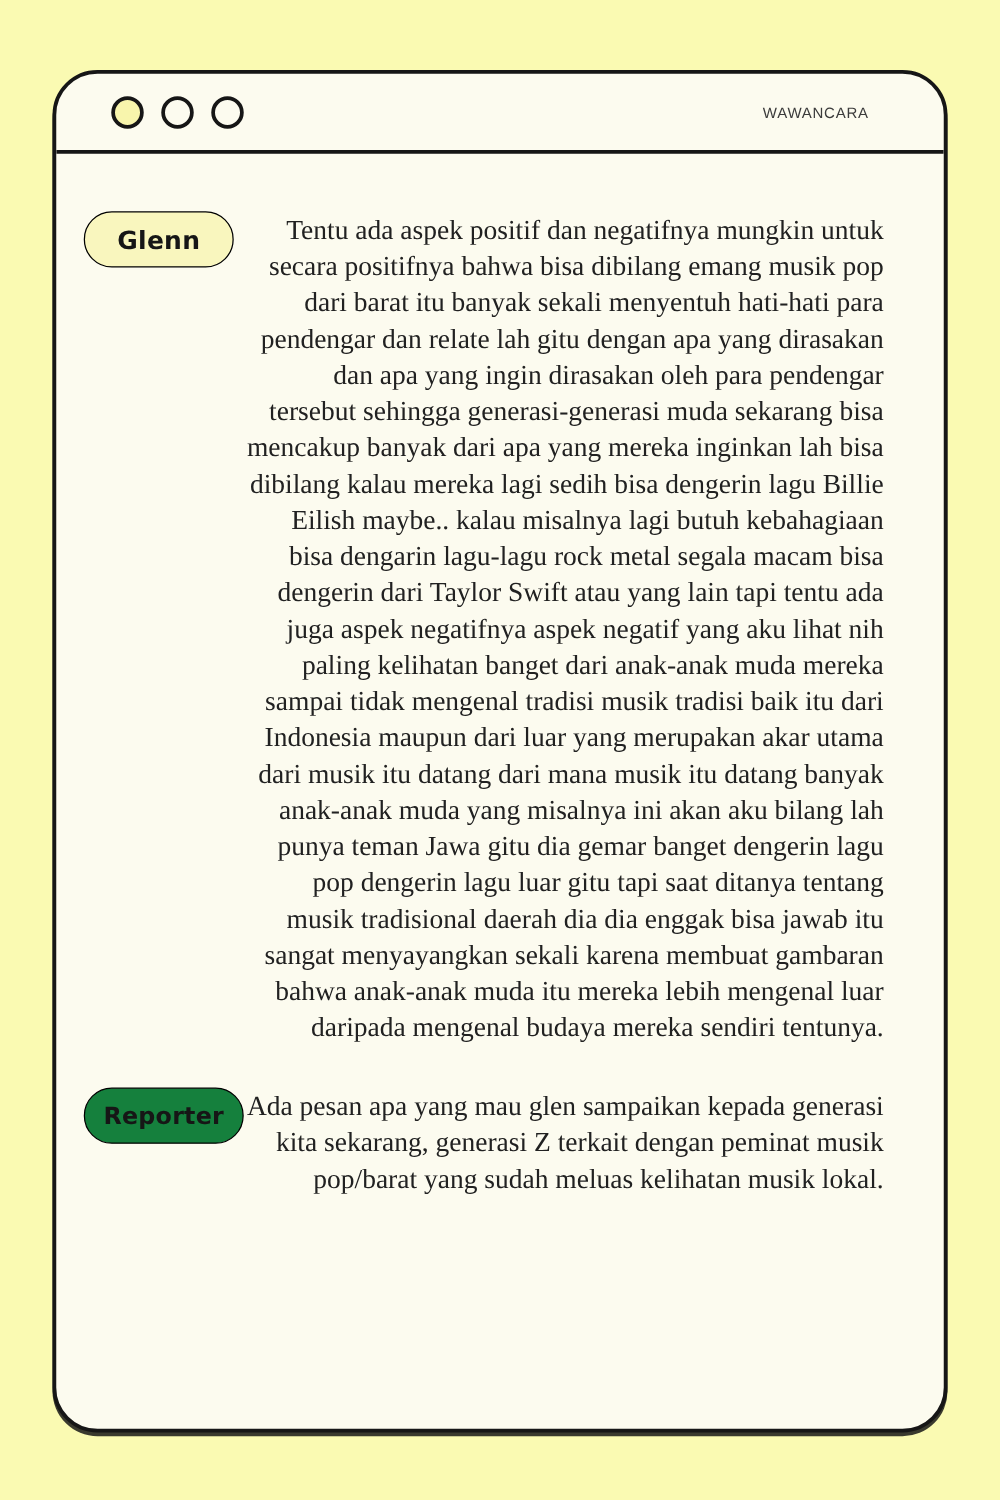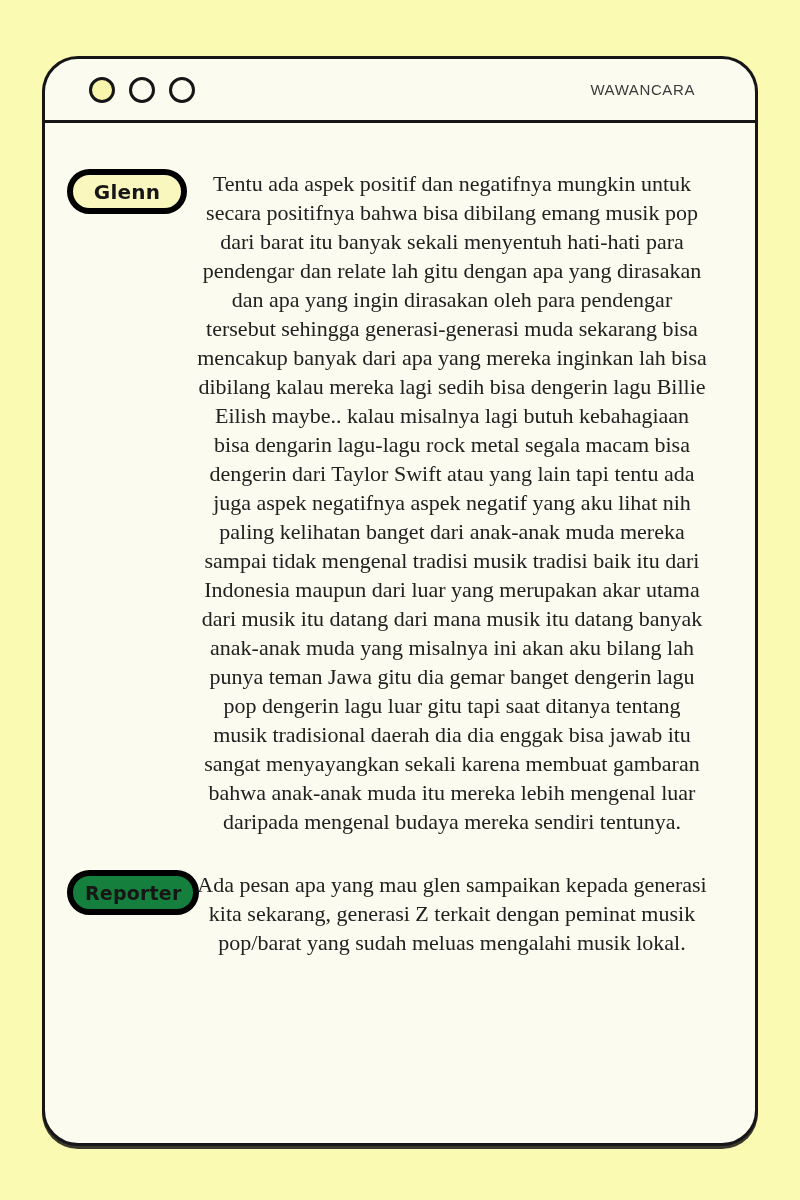--- a/index.html
+++ b/index.html
@@ -36,21 +36,21 @@
     height: 26px;
     border: 3px solid #161616;
     border-radius: 50%;
     margin-right: 14px;
     background: transparent;
   }
   .dot-yellow { background: #F8F5AC; }
   .header-title {
     margin-left: auto;
     font-family: "Liberation Sans", sans-serif;
-    font-size: 15px;
+    font-size: 12px;
     letter-spacing: 0.6px;
     color: #3B3B3B;
     font-weight: 500;
   }
   .card-body {
     padding: 46px 48px 0 22px;
   }
   .row {
     display: flex;
     align-items: flex-start;
@@ -60,39 +60,39 @@
     width: 130px;
     flex: none;
     padding-top: 0;
   }
   .pill {
     display: inline-flex;
     align-items: center;
     justify-content: center;
     min-width: 120px;
     height: 45px;
-    border: 6px solid #000000;
+    border: 1px solid #000000;
     border-radius: 26px;
     font-family: "DejaVu Sans", sans-serif;
     font-weight: bold;
     font-size: 20px;
     color: #161616;
     padding: 0 12px;
     letter-spacing: 0.2px;
   }
   .pill-glenn { background: #F9F6BE; }
   .pill-reporter { background: #15803d; min-width: 128px; font-size: 19px; }
   .speech {
     margin: 0;
     flex: 1;
     font-family: "Liberation Serif", serif;
     font-size: 22px;
     line-height: 29px;
     color: #212121;
-    text-align: center;
+    text-align: right;
   }
 </style>
 </head>
 <body>
 
 <div class="card">
 
   <div class="card-header">
     <div class="dots">
       <span class="dot dot-yellow"></span>
@@ -108,17 +108,17 @@
       <div class="pill-col">
         <span class="pill pill-glenn">Glenn</span>
       </div>
       <p class="speech">Tentu ada aspek positif dan negatifnya mungkin untuk secara positifnya bahwa bisa dibilang emang musik pop dari barat itu banyak sekali menyentuh hati-hati para pendengar dan relate lah gitu dengan apa yang dirasakan dan apa yang ingin dirasakan oleh para pendengar tersebut sehingga generasi-generasi muda sekarang bisa mencakup banyak dari apa yang mereka inginkan lah bisa dibilang kalau mereka lagi sedih bisa dengerin lagu Billie Eilish maybe.. kalau misalnya lagi butuh kebahagiaan bisa dengarin lagu-lagu rock metal segala macam bisa dengerin dari Taylor Swift atau yang lain tapi tentu ada juga aspek negatifnya aspek negatif yang aku lihat nih paling kelihatan banget dari anak-anak muda mereka sampai tidak mengenal tradisi musik tradisi baik itu dari Indonesia maupun dari luar yang merupakan akar utama dari musik itu datang dari mana musik itu datang banyak anak-anak muda yang misalnya ini akan aku bilang lah punya teman Jawa gitu dia gemar banget dengerin lagu pop dengerin lagu luar gitu tapi saat ditanya tentang musik tradisional daerah dia dia enggak bisa jawab itu sangat menyayangkan sekali karena membuat gambaran bahwa anak-anak muda itu mereka lebih mengenal luar daripada mengenal budaya mereka sendiri tentunya.</p>
     </div>
 
     <div class="row">
       <div class="pill-col">
         <span class="pill pill-reporter">Reporter</span>
       </div>
-      <p class="speech">Ada pesan apa yang mau glen sampaikan kepada generasi kita sekarang, generasi Z terkait dengan peminat musik pop/barat yang sudah meluas mengalahi musik lokal.</p>
+      <p class="speech">Ada pesan apa yang mau glen sampaikan kepada generasi kita sekarang, generasi Z terkait dengan peminat musik pop/barat yang sudah meluas kelihatan musik lokal.</p>
     </div>
 
   </div>
 </div>
 
 </body></html>

